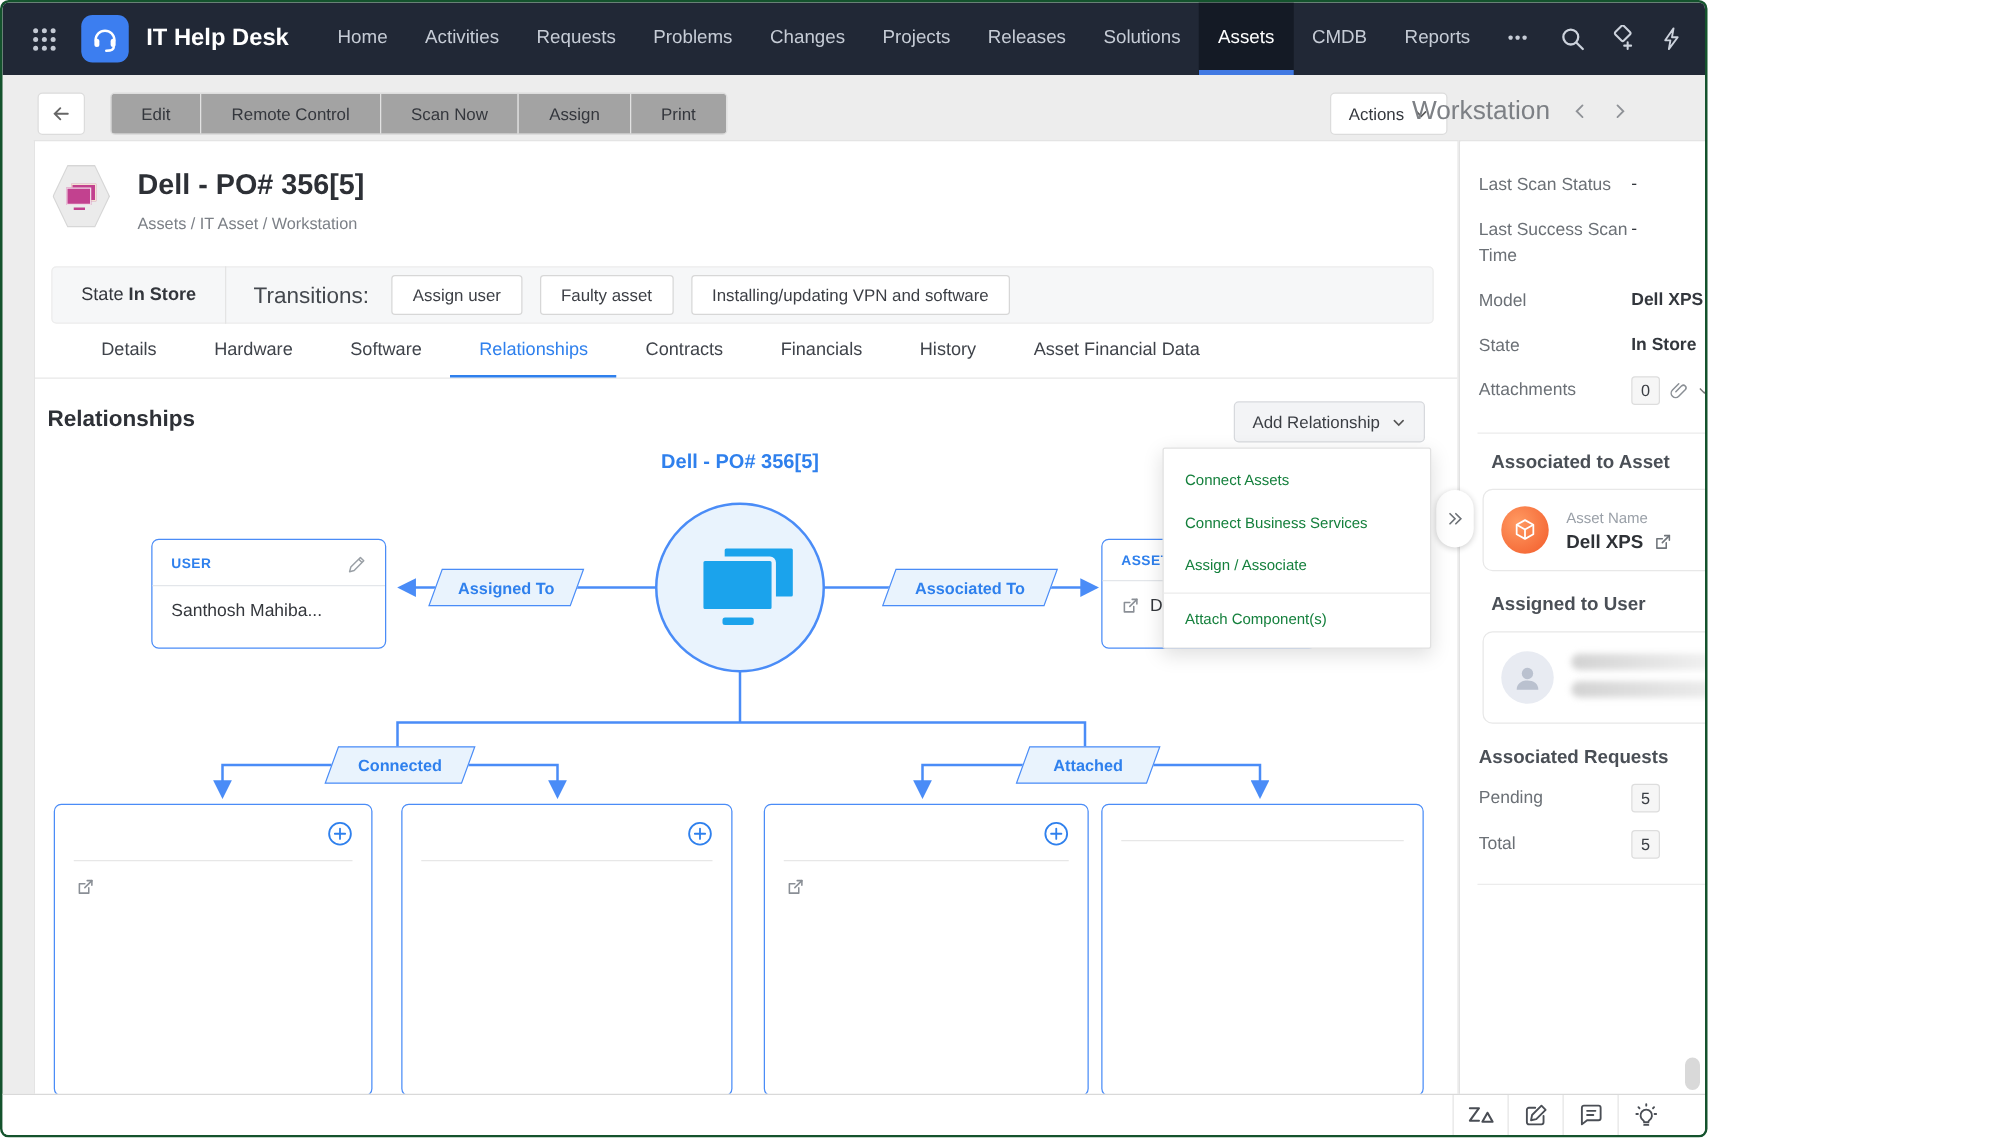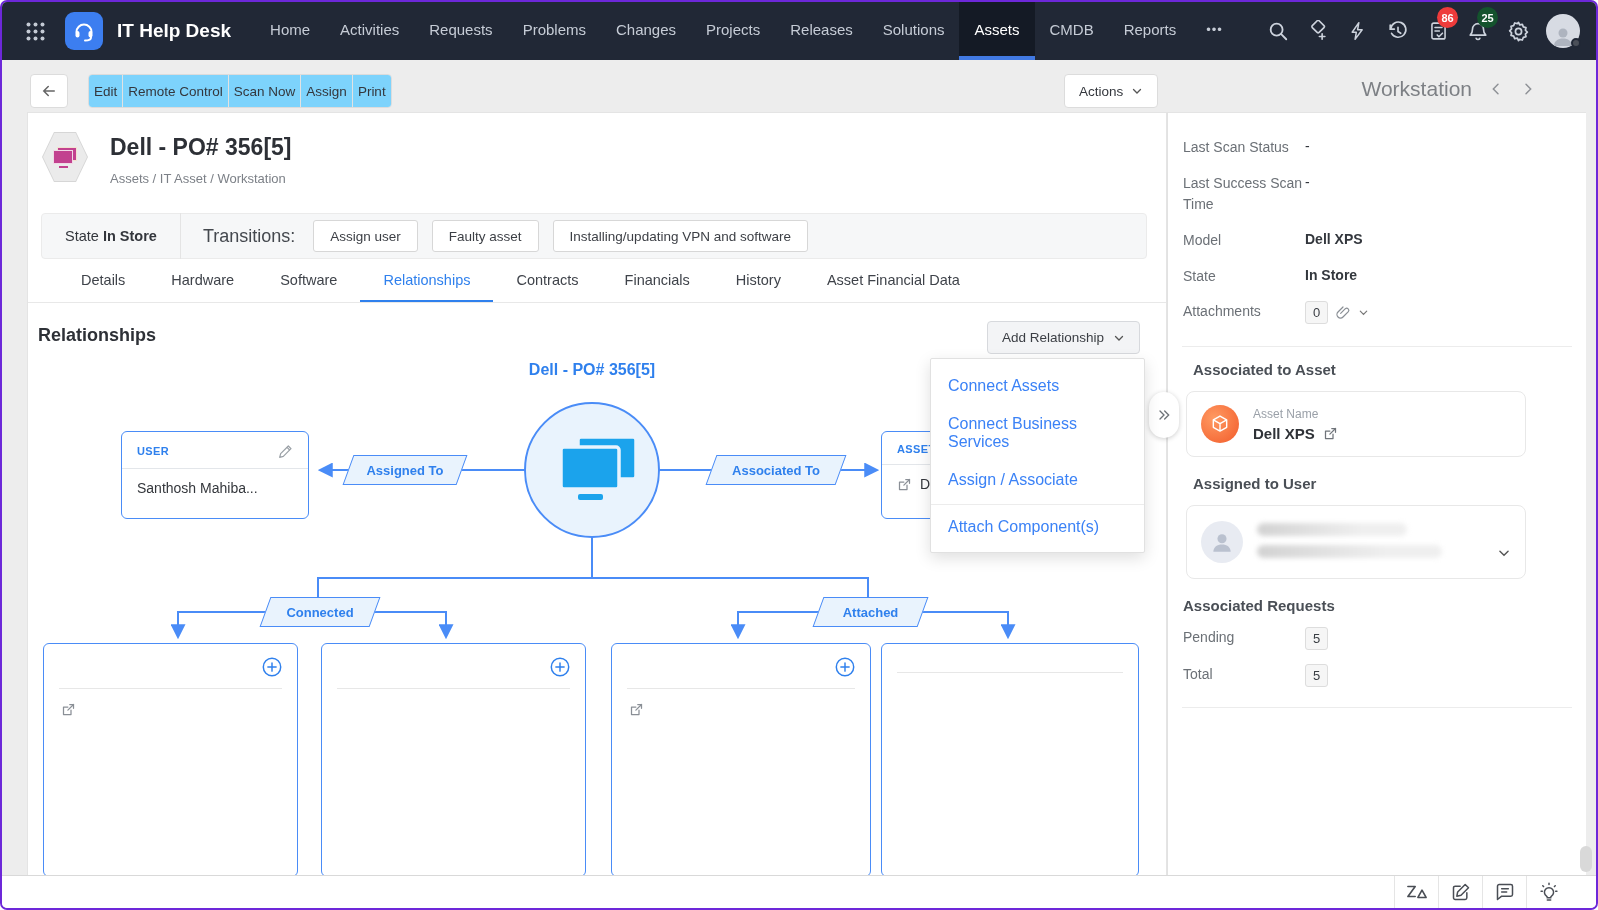--- a/index.html
+++ b/index.html
@@ -1,17 +1,17 @@
 <!DOCTYPE html>
 <html><head>
 <meta charset="utf-8">
 <style>
   * { margin:0; padding:0; box-sizing:border-box; }
   html,body { width:1598px; height:910px; font-family:"Liberation Sans", sans-serif; background:#fff; }
-  .app { position:relative; width:1598px; height:910px; background:#ededed; border:2px solid #6d28d9; border-radius:7px; overflow:hidden; }
+  .app { position:relative; width:1366px; height:910px; background:#ededed; border:2px solid #14532d; border-radius:7px; overflow:hidden; }
 
   
   .navbar { position:absolute; top:0; left:0; right:0; height:58px; background:#212836; display:flex; align-items:center; padding:0 16px; z-index:80; }
   .launcher { color:#c4cad4; margin:0 20px 0 8px; display:flex; }
   .logo { width:38px; height:38px; border-radius:9px; background:#3c7ef0; display:flex; align-items:center; justify-content:center; color:#fff; flex:0 0 auto; }
   .app-title { color:#fff; font-size:19px; font-weight:700; margin:0 24px 0 14px; white-space:nowrap; }
   .nav-items { display:flex; height:58px; }
   .nav-item { padding:0 15px; line-height:56px; font-size:15px; color:#c6ccd6; cursor:pointer; white-space:nowrap; }
   .nav-item.active { background:#141a25; color:#fff; box-shadow: inset 0 -4px 0 #4179e2; }
   .nav-item.overflow { letter-spacing:1px; font-size:13px; }
@@ -19,21 +19,21 @@
   .nav-ico { position:relative; width:40px; height:58px; display:flex; align-items:center; justify-content:center; color:#ccd2dc; cursor:pointer; }
   .badge { position:absolute; top:5px; right:0; min-width:21px; height:21px; padding:0 4px; border-radius:11px; font-size:11px; font-weight:700; color:#fff; display:flex; align-items:center; justify-content:center; }
   .badge.red { background:#ee3b3b; }
   .badge.blue { background:#14532d; }
   .avatar { width:34px; height:34px; border-radius:50%; background:#d7dbe3; margin-left:8px; position:relative; display:flex; align-items:flex-end; justify-content:center; overflow:visible; cursor:pointer; }
   .avatar .dot { position:absolute; right:-1px; bottom:0; width:10px; height:10px; border-radius:50%; background:#4a4f58; border:2px solid #212836; }
 
   
   .btn-back { position:absolute; left:28px; top:72px; width:38px; height:34px; background:#fff; border:1px solid #dcdcdc; border-radius:4px; display:flex; align-items:center; justify-content:center; color:#666; cursor:pointer; }
   .btn-group { position:absolute; left:86px; top:72px; height:34px; display:flex; background:#fff; border:1px solid #dcdcdc; border-radius:4px; overflow:hidden; }
-  .btn-group button { background:#7dd3fc; border:none; border-left:1px solid #e2e2e2; padding:0 5px; font-size:13.5px; color:#34373d; font-family:inherit; cursor:pointer; }
+  .btn-group button { background:#a3a3a3; border:none; border-left:1px solid #e2e2e2; padding:0 24px; font-size:13.5px; color:#34373d; font-family:inherit; cursor:pointer; }
   .btn-group button:first-child { border-left:none; }
   .btn-actions { position:absolute; left:1062px; top:72px; height:34px; background:#fff; border:1px solid #dcdcdc; border-radius:4px; padding:0 14px; display:flex; align-items:center; gap:8px; font-size:13.5px; color:#34373d; cursor:pointer; }
   .module-nav { position:absolute; right:60px; top:75px; display:flex; align-items:center; gap:16px; }
   .module-label { font-size:21px; color:#7d8085; }
   .module-chev { color:#8f9297; cursor:pointer; display:flex; }
 
   
   .main-panel { position:absolute; left:25px; top:110px; width:1140px; height:765px; background:#fff; border:1px solid #e4e4e4; border-bottom:none; overflow:hidden; z-index:5; }
   .asset-head { position:absolute; left:14px; top:18px; display:flex; gap:22px; }
   .hexagon { width:46px; height:52px; position:relative; }
@@ -73,21 +73,21 @@
   .group-head { display:flex; justify-content:space-between; align-items:center; padding:12px 14px 10px 17px; }
   .group-title { font-size:11px; font-weight:700; letter-spacing:.3px; color:#2f80ed; }
   .group-div { border-top:1px solid #e7e7e7; margin:0 15px; }
   .group-item { padding:13px 17px; font-size:14px; color:#34373c; display:flex; align-items:center; gap:9px; }
   .group-empty { margin-top:95px; text-align:center; font-size:14px; color:#8d97a3; }
   .plus-ico { color:#2f80ed; display:flex; cursor:pointer; }
   .ext-ico { color:#8a8f96; display:flex; cursor:pointer; }
 
   
   .dropdown { position:absolute; left:928px; top:356px; width:215px; background:#fff; border:1px solid #e1e1e1; border-radius:2px; box-shadow:0 5px 16px rgba(0,0,0,.13); z-index:60; padding:8px 0 6px; }
-  .mi { padding:10px 17px; font-size:16px; color:#3b82f6; cursor:pointer; }
+  .mi { padding:10px 17px; font-size:12px; color:#15803d; cursor:pointer; }
   .mi.separated { border-top:1px solid #ececec; margin-top:5px; padding-top:13px; }
 
   
   .sidebar { position:absolute; left:1165px; top:110px; width:419px; height:765px; background:#fff; border-left:1px solid #e2e2e2; border-top:1px solid #e4e4e4; overflow:hidden; z-index:5; }
   .fields { padding:24px 0 2px; }
   .field-row { display:flex; padding-left:15px; margin-bottom:14px; }
   .field-label { width:122px; font-size:14px; color:#6b7076; line-height:1.55; flex:0 0 auto; }
   .field-value { font-size:14px; color:#33373d; padding-top:1px; }
   .field-value.bold { font-weight:700; }
   .count-badge { display:inline-flex; width:23px; height:23px; align-items:center; justify-content:center; background:#f6f6f6; border:1px solid #ddd; border-radius:3px; font-size:13px; color:#3a3e44; }

